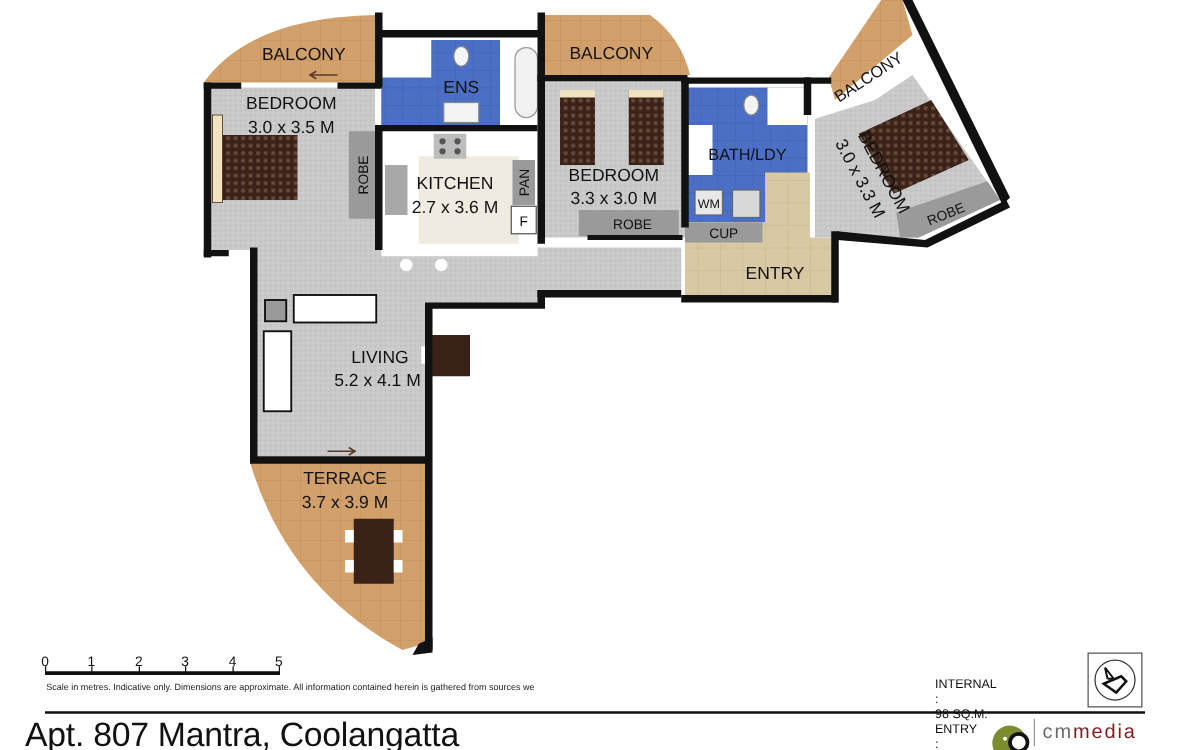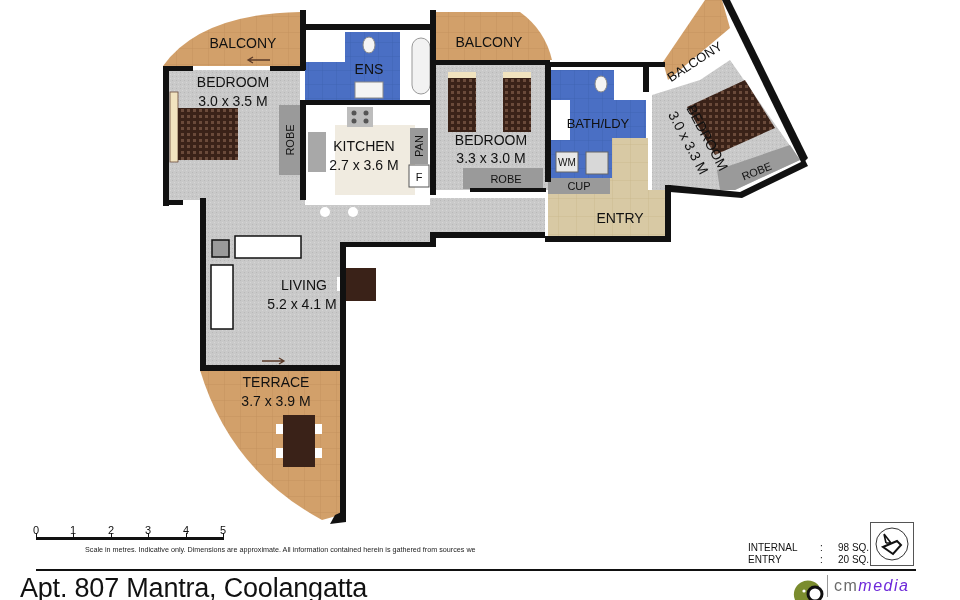--- a/index.html
+++ b/index.html
@@ -3,33 +3,33 @@
 <meta charset="utf-8">
 <style>
   html, body { margin:0; padding:0; background:#ffffff; }
   body { width:960px; height:600px; position:relative; overflow:hidden; font-family:"Liberation Sans", sans-serif; }
   #plan { position:absolute; left:0; top:0; width:960px; height:600px; }
   .lbl { font-family:"Liberation Sans", sans-serif; fill:#111; }
   .scale-nums { position:absolute; left:30px; top:524px; width:200px; height:14px; font-size:11px; color:#111; }
   .scale-nums span { position:absolute; top:0; transform:translateX(-50%); }
   .scale-bar { position:absolute; left:36px; top:537px; width:188px; height:3px; background:#111; }
   .tick { position:absolute; top:533px; width:1px; height:6px; background:#111; }
-  .disclaimer { position:absolute; left:37px; top:545px; width:420px; font-size:7.2px; line-height:10px; color:#222;margin-left:48px; }
+  .disclaimer { position:absolute; left:37px; top:545px; width:420px; font-size:7.2px; line-height:10px; color:#222; }
   .rule { position:absolute; left:36px; top:569px; width:880px; height:2px; background:#111; }
   .title { position:absolute; left:20px; top:573px; font-size:27px; color:#111; letter-spacing:-0.2px; }
   .areas { position:absolute; left:748px; top:542px; font-size:10px; line-height:12px; color:#111; }
-  .areas .row { display:flex; }
+  .areas .row { display:flex;flex-direction:column; }
   .areas .k { width:72px; }
   .areas .c { width:18px; }
   .compass { position:absolute; left:870px; top:522px; width:42px; height:42px; border:1px solid #555; background:#fff; }
   .logo { position:absolute; left:793px; top:572px; height:28px; display:flex; align-items:center; }
   .logo .mark { width:32px; height:28px; position:relative; }
   .logo .divider { width:1px; height:22px; background:#999; margin:0 6px 0 2px; }
   .logo .brand { font-size:16px; letter-spacing:1.5px; color:#6b6b6b; }
-  .logo .brand .m2 { color:#6d28d9;font-style:italic; }
+  .logo .brand .m2 { color:#7f1d1d; }
 </style>
 </head>
 <body>
 
 <svg id="plan" viewBox="0 0 960 600" xmlns="http://www.w3.org/2000/svg">
   <defs>
     <pattern id="tileBal" width="16" height="16" patternUnits="userSpaceOnUse">
       <rect width="16" height="16" fill="#d2a06a"></rect>
       <path d="M16 0 L0 0 0 16" fill="none" stroke="#c28f5a" stroke-width="0.8"></path>
     </pattern>

